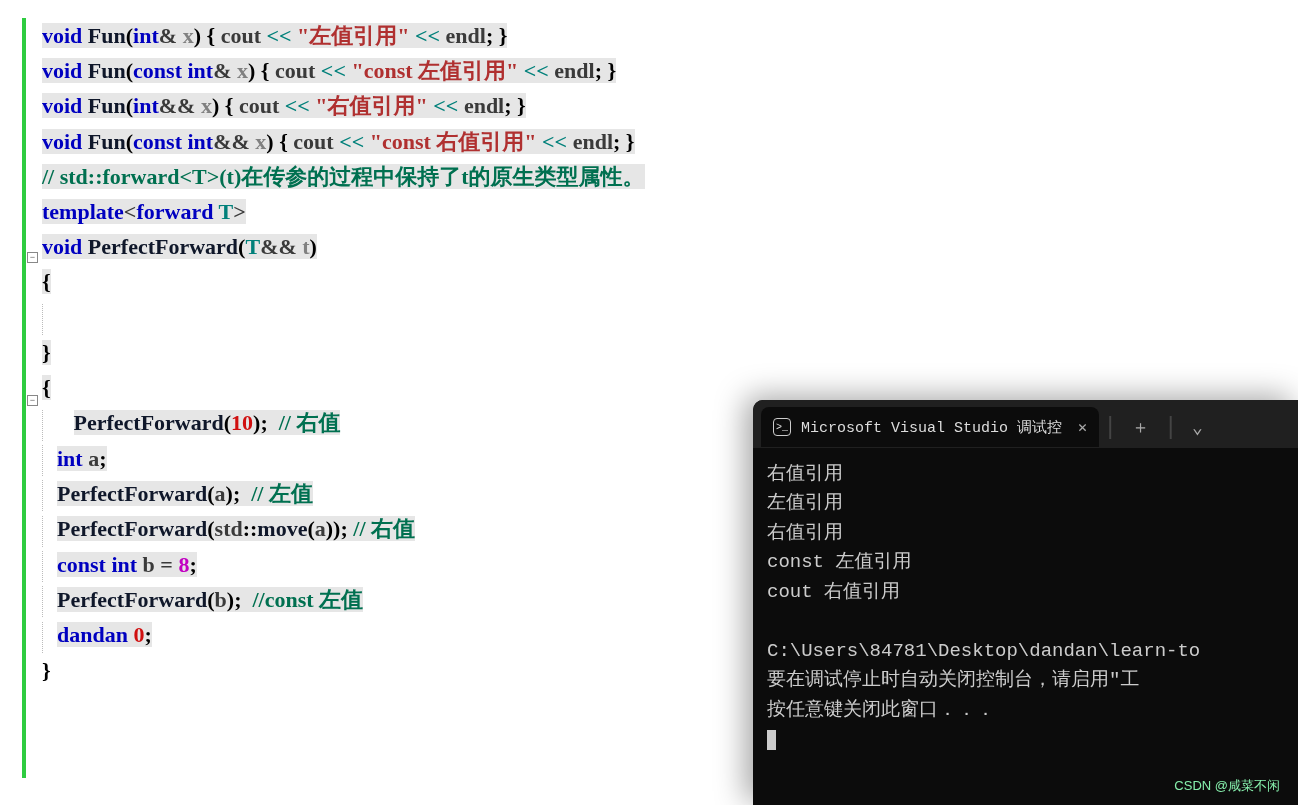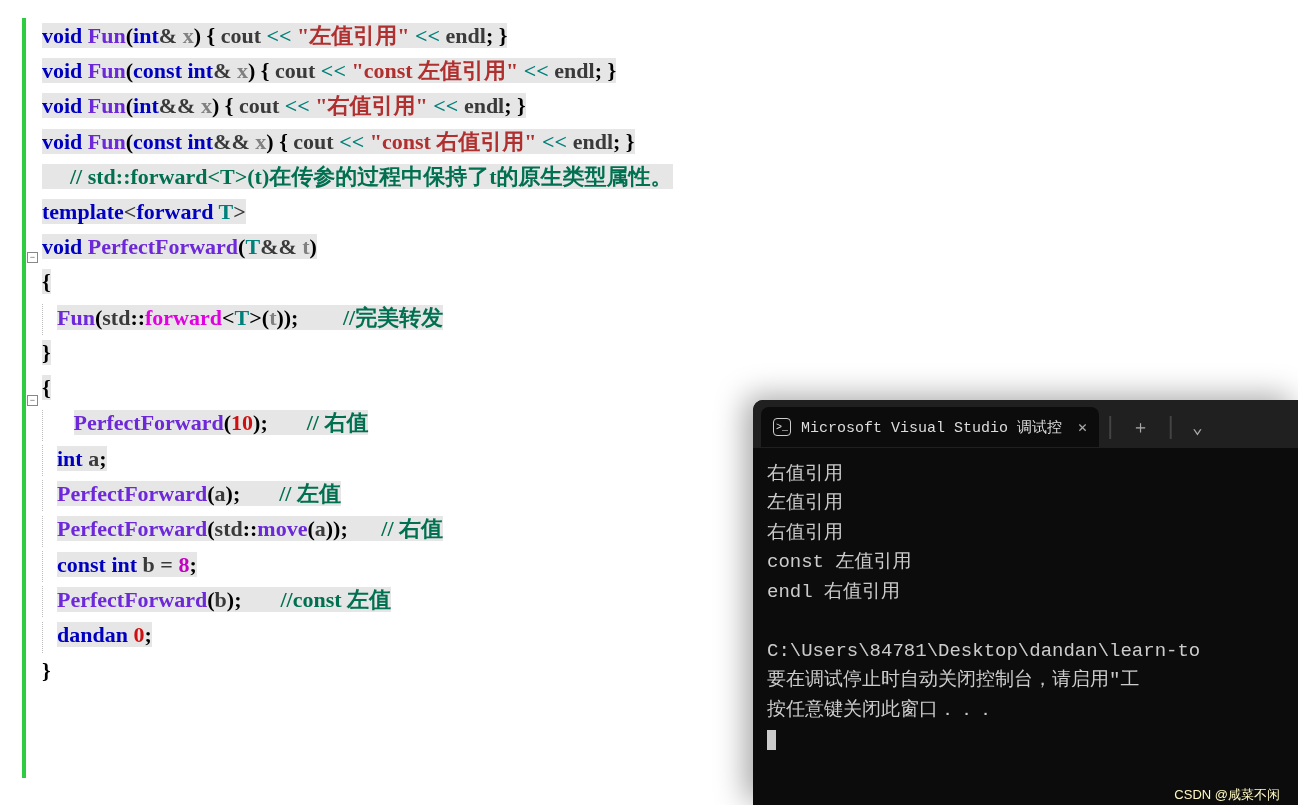--- a/index.html
+++ b/index.html
@@ -52,23 +52,23 @@
       color: #666;
       background: #fff;
     }
     .line { white-space: pre; }
     .hl { background: #e6e6e6; display: inline; }
     .kw-blue { color: #0000c0; }
     .kw-teal { color: #00807a; }
     .kw-dark { color: #3a3a3a; }
     .kw-gray { color: #808080; }
     .kw-purple { color: #c200c2; }
-    .kw-brown { color: #6d28d9; text-align: center; }
+    .kw-brown { color: #0f172a; text-align: center; }
     .kw-magenta { color: #e000e0; }
-    .comment { color: #007050; padding-left: 28px; }
+    .comment { color: #007050; }
     .string { color: #b03030; }
     .number { color: #d01010; }
     .indent-guide {
       display: inline-block;
       border-left: 1px dotted #bbb;
       height: 1.4em;
       vertical-align: middle;
       margin-right: 3px;
     }
     .wavy {
@@ -129,22 +129,22 @@
     }
     .cursor {
       display: inline-block;
       width: 9px; height: 20px;
       background: #ccc;
       vertical-align: text-bottom;
     }
     .watermark {
       position: absolute;
       right: 18px;
-      bottom: 1px;
-      color: #fef9c3;
+      bottom: 10px;
+      color: #86efac;
       font-size: 13px;
       font-family: sans-serif;
       font-weight: normal;
     }
   </style>
 </head>
 <body>
 
 <div class="gutter"></div>
 <div class="gutter-bar"></div>
@@ -162,21 +162,21 @@
 <div class="line"><span class="hl"><span class="kw-blue">void</span> <span class="kw-brown">Fun</span>(<span class="kw-blue">const</span> <span class="kw-blue">int</span><span class="kw-dark">&amp;&amp;</span> <span class="kw-gray">x</span>) { <span class="kw-dark">cout</span> <span class="kw-teal">&lt;&lt;</span> <span class="string">"const 右值引用"</span> <span class="kw-teal">&lt;&lt;</span> <span class="kw-dark">endl</span>; }</span></div>
 
 <div class="line"><span class="hl"><span class="comment">// std::forward&lt;T&gt;(t)在传参的过程中保持了t的原生类型属性。</span></span></div>
 
 <div class="line"><span class="hl"><span class="kw-blue">template</span><span class="kw-dark">&lt;</span><span class="kw-blue">forward</span> <span class="kw-teal">T</span><span class="kw-dark">&gt;</span></span></div>
 
 <div class="line"><span class="hl"><span class="kw-blue">void</span> <span class="kw-brown">PerfectForward</span>(<span class="kw-teal">T</span><span class="kw-dark">&amp;&amp;</span> <span class="kw-gray">t</span>)</span></div>
 
 <div class="line"><span class="hl">{</span></div>
 
-<div class="line"><span class="indent-guide"></span>  <span class="hl"><span class="kw-brown">Fun</span>(<span class="kw-dark">std</span>::<span class="kw-magenta">forward</span>&lt;<span class="kw-teal">T</span>&gt;(<span class="kw-gray">t</span>));   <span class="comment">//完美转发</span></span></div>
+<div class="line"><span class="indent-guide"></span>  </div>
 
 <div class="line"><span class="hl">}</span></div>
 
 
 <div class="line"><span class="hl">{</span></div>
 
 <div class="line"><span class="indent-guide"></span>     <span class="hl"><span class="kw-brown">PerfectForward</span>(<span class="number">10</span>);  <span class="comment">// 右值</span></span></div>
 
 <div class="line"><span class="indent-guide"></span>  <span class="hl"><span class="kw-blue">int</span> <span class="kw-dark">a</span>;</span></div>
 
@@ -204,20 +204,20 @@
     </div>
     <span class="term-sep">|</span>
     <span class="term-plus">＋</span>
     <span class="term-sep">|</span>
     <span class="term-chev">⌄</span>
   </div>
   <div class="terminal-body"><span>右值引用</span>
 <span>左值引用</span>
 <span>右值引用</span>
 <span>const 左值引用</span>
-<span>endl 右值引用</span>
+<span>cout 右值引用</span>
 <span></span>
 <span>C:\Users\84781\Desktop\dandan\learn-to</span>
 <span>要在调试停止时自动关闭控制台，请启用"工</span>
 <span>按任意键关闭此窗口．．．</span>
 <span class="cursor"></span></div>
   <div class="watermark">CSDN @咸菜不闲</div>
 </div>
 
 </body></html>

